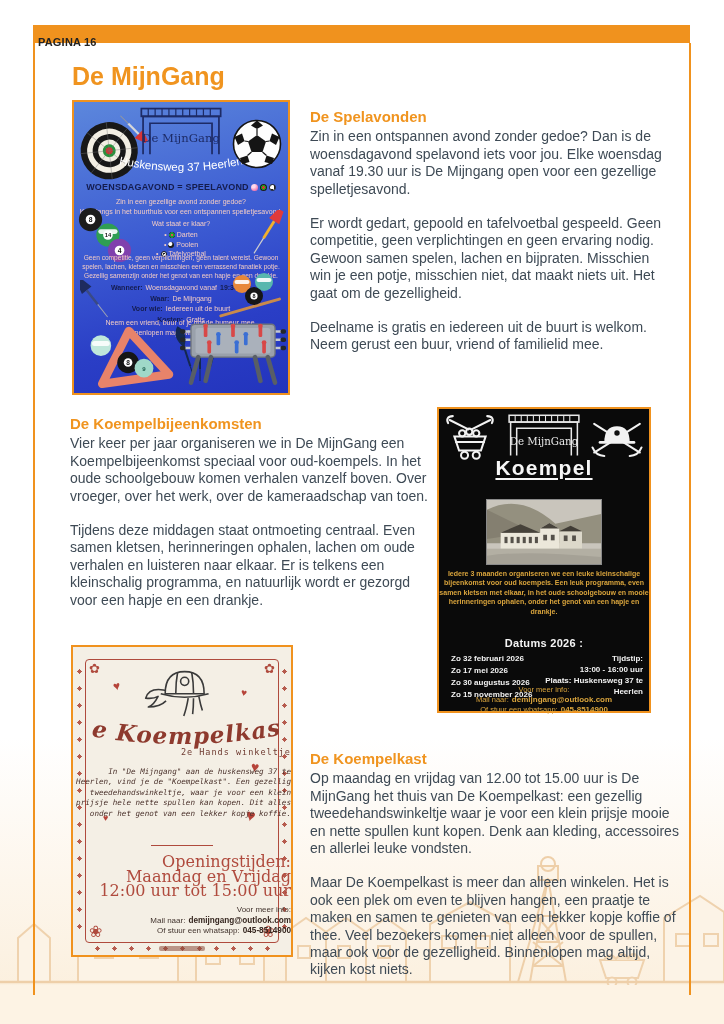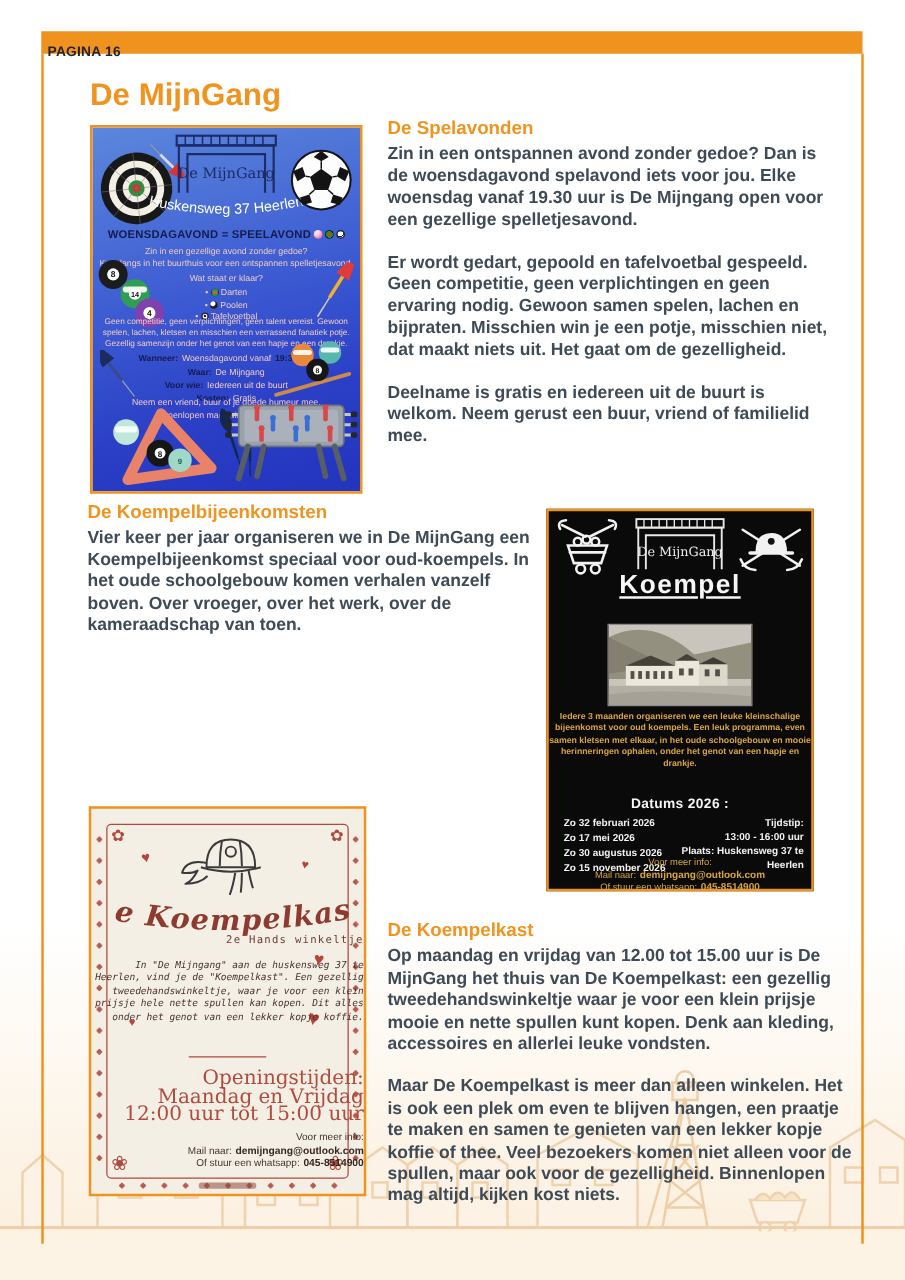--- a/index.html
+++ b/index.html
@@ -10,23 +10,23 @@
 
   
   .topbar{position:absolute;left:33px;right:34px;top:25px;height:18px;background:#F0921E;
     display:flex;align-items:center;padding-left:5px;box-sizing:border-box;}
   .topbar span{font-size:11px;font-weight:bold;color:#232323;letter-spacing:.2px;margin-top:16px;}
   .border-l,.border-r{position:absolute;top:43px;width:2px;height:952px;background:#F0921E;}
   .border-l{left:33px;} .border-r{right:33px;}
   .main-title{position:absolute;left:72px;top:62px;margin:0;color:#F0941F;font-size:25px;font-weight:bold;}
 
   
-  .txtcol{position:absolute;color:#3E4A55;font-size:14px;line-height:17.4px;}
+  .txtcol{position:absolute;color:#3E4A55;font-size:14px;line-height:17.4px;margin-top:14px;}
   .txtcol h3{margin:0 0 3px 0;color:#F0941F;font-size:15px;font-weight:bold;}
-  .txtcol p{margin:0 0 17px 0;font-weight:bold;}
+  .txtcol p{margin:0 0 17px 0;}
   .col-spel{left:310px;top:94px;width:360px;}
   .col-bij{left:70px;top:401px;width:368px;}
   .col-kast{left:310px;top:736px;width:372px;}
 
   
   .poster-blue{position:absolute;left:72px;top:100px;width:218px;height:295px;box-sizing:border-box;
     border:2px solid #F0921E;
     background:linear-gradient(165deg,#5c87dc 0%,#3c5bd2 45%,#2a3ec6 75%,#2334bd 100%);}
   .poster-blue .c{position:absolute;left:0;right:0;text-align:center;}
   .bp-title{top:80px;color:#141c4e;font-weight:bold;font-size:9px;letter-spacing:.2px;}
@@ -341,20 +341,21 @@
   <div class="txtcol col-spel">
     <h3>De Spelavonden</h3>
     <p>Zin in een ontspannen avond zonder gedoe? Dan is de woensdagavond spelavond iets voor jou. Elke woensdag vanaf 19.30 uur is De Mijngang open voor een gezellige spelletjesavond.</p>
     <p>Er wordt gedart, gepoold en tafelvoetbal gespeeld. Geen competitie, geen verplichtingen en geen ervaring nodig. Gewoon samen spelen, lachen en bijpraten. Misschien win je een potje, misschien niet, dat maakt niets uit. Het gaat om de gezelligheid.</p>
     <p>Deelname is gratis en iedereen uit de buurt is welkom. Neem gerust een buur, vriend of familielid mee.</p>
   </div>
 
   <div class="txtcol col-bij">
     <h3>De Koempelbijeenkomsten</h3>
     <p>Vier keer per jaar organiseren we in De MijnGang een Koempelbijeenkomst speciaal voor oud-koempels. In het oude schoolgebouw komen verhalen vanzelf boven. Over vroeger, over het werk, over de kameraadschap van toen.</p>
+    <p>Tijdens deze middagen staat ontmoeting centraal. Even samen kletsen, herinneringen ophalen, lachen om oude verhalen en luisteren naar elkaar. Er is telkens een kleinschalig programma, en natuurlijk wordt er gezorgd voor een hapje en een drankje.</p>
   </div>
 
   <div class="poster-black">
     <svg class="abs" style="left:6px;top:6px;width:50px;height:46px;" viewBox="0 0 64 58">
       <g stroke="#f2f2f2" stroke-width="2.6" fill="none" stroke-linecap="round">
         <line x1="6" y1="6" x2="30" y2="18"></line>
           <path d="M4,10 Q0,2 10,1"></path>
         <line x1="58" y1="6" x2="34" y2="18"></line>
           <path d="M60,10 Q64,2 54,1"></path>
         <circle cx="22" cy="23" r="4"></circle>

